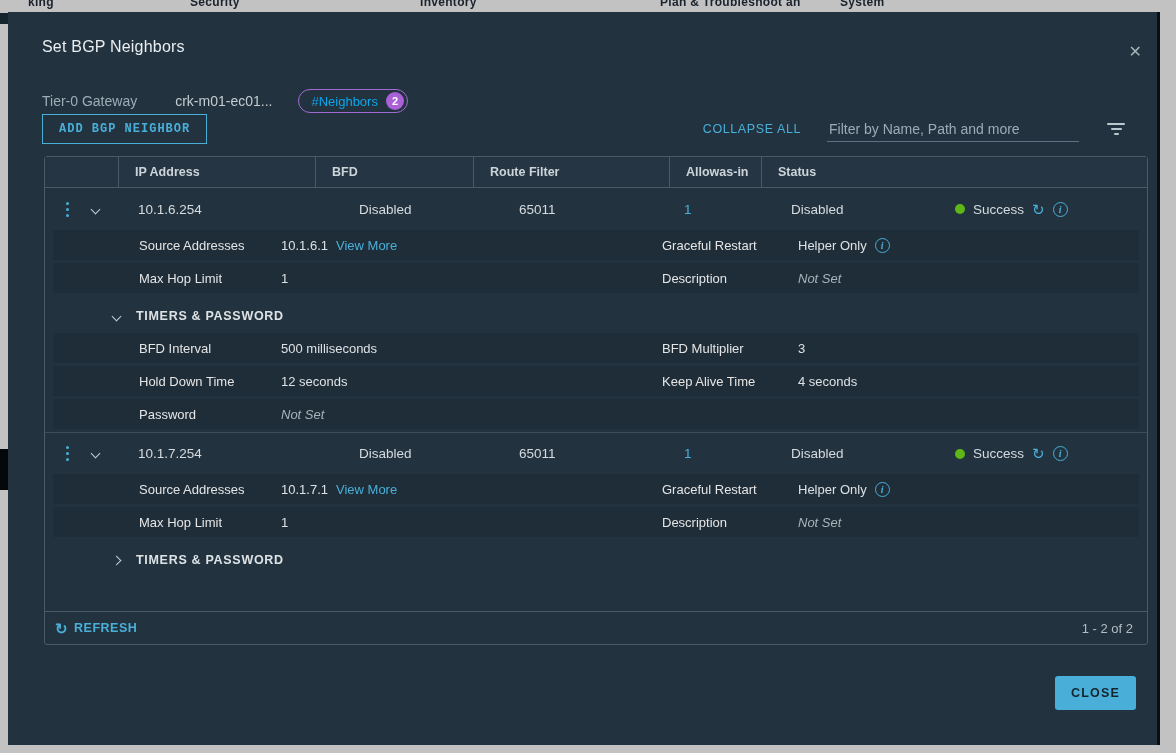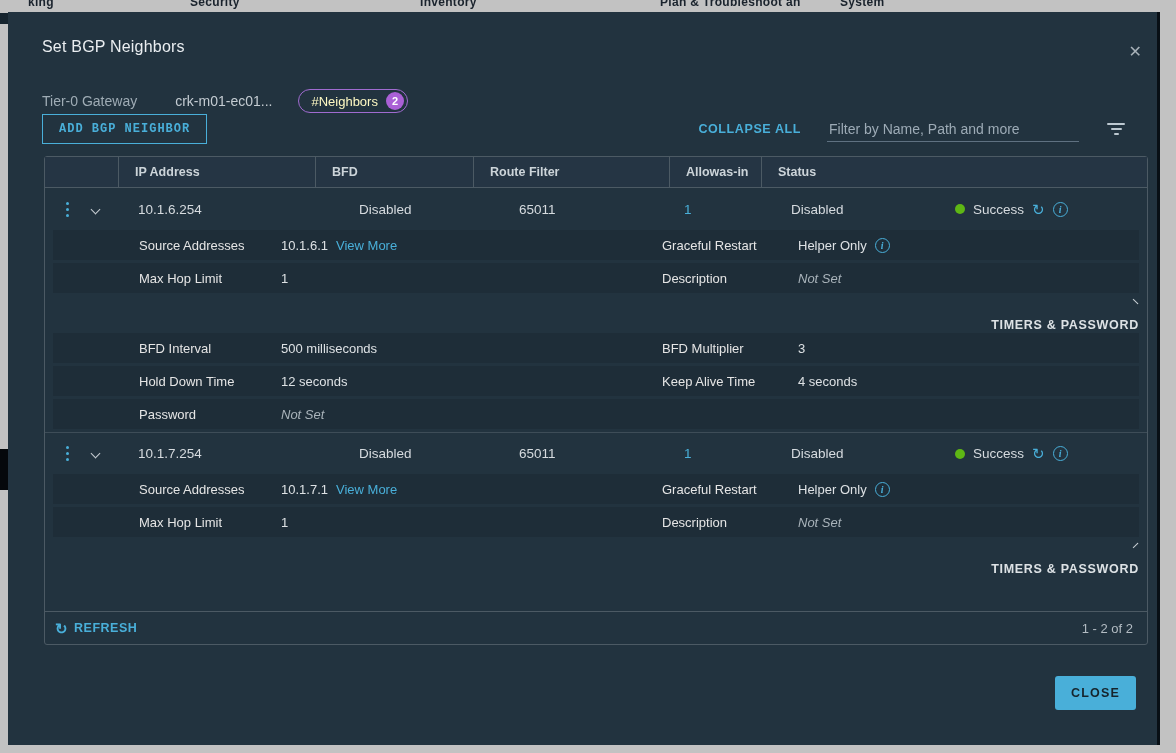--- a/index.html
+++ b/index.html
@@ -23,30 +23,30 @@
   .dlg-title { position:absolute; left:34px; top:26px; font-size:16px; font-weight:400; color:#eaeef1; letter-spacing:.2px; }
   .dlg-close { position:absolute; right:15px; top:30px; font-size:16px; color:#a7b1b8; cursor:pointer; background:none; border:none; font-family:inherit; }
 
   .breadcrumb { position:absolute; left:34px; top:76px; height:26px; display:flex; align-items:center; font-size:14px; }
   .bc-type { color:#9facb5; }
   .bc-name { color:#c4ccd2; margin-left:38px; }
   .pill {
     margin-left:26px; display:inline-flex; align-items:center;
     border:1px solid #a06bd0; border-radius:13px; padding:2px 3px 2px 12px; gap:8px;
   }
-  .pill-label { font-size:13px; color:#fef9c3; }
+  .pill-label { font-size:13px; color:#0ea5e9; }
   .pill-badge { width:18px; height:18px; border-radius:50%; background:#aa60d6; color:#fff; font-size:11px; font-weight:700; display:flex; align-items:center; justify-content:center; }
 
   .toolbar { position:absolute; left:34px; right:30px; top:102px; height:30px; display:flex; align-items:center; justify-content:space-between; }
   .btn-outline {
     background:transparent; border:1px solid #49afd9; border-radius:0; color:#49afd9;
     font-family:Liberation Mono, monospace; font-size:12px; font-weight:600; letter-spacing:1px; padding:7px 16px; cursor:pointer;
   }
   .toolbar-right { display:flex; align-items:center; gap:26px; }
-  .link-action { color:#49afd9; font-size:12.5px; font-weight:700; letter-spacing:.6px; cursor:pointer; }
+  .link-action { color:#49afd9; font-size:12.5px; font-weight:400; letter-spacing:.6px; cursor:pointer; }
   .filter-input {
     width:252px; background:transparent; border:none; border-bottom:1px solid #5f7181;
     font-family:inherit; font-size:14px; color:#d5dade; padding:4px 2px; outline:none;
   }
   .filter-input::placeholder { color:#9dabb6; opacity:1; }
   .funnel { display:flex; flex-direction:column; gap:3px; align-items:center; padding:4px 2px; cursor:pointer; }
   .funnel i { display:block; height:2px; background:#bcc8d0; border-radius:1px; }
   .funnel .f1{ width:18px; } .funnel .f2{ width:11px; } .funnel .f3{ width:5px; }
 
   
@@ -80,21 +80,21 @@
 
   .detail-line {
     height:30px; margin:0 8px 3px 8px; padding-left:86px;
     display:grid; grid-template-columns:142px 381px 136px 1fr; align-items:center;
     background:rgba(0,0,0,0.10); font-size:13px;
   }
   .d-label { color:#e5e5e5; }
   .d-value { color:#dde1e4; display:flex; align-items:center; gap:8px; }
   .not-set { font-style:italic; color:#a9b3ba; }
 
-  .timers-head { height:30px; margin:8px 8px 2px 8px; display:flex; align-items:flex-end; padding-left:60px; gap:16px;flex-direction:column; }
+  .timers-head { height:30px; margin:8px 8px 2px 8px; display:flex; align-items:center; padding-left:60px; gap:16px; }
   .timers-title { font-size:12.5px; font-weight:700; letter-spacing:.7px; color:#dde2e5; }
 
   .empty-strip { height:34px; }
   .tfoot { height:33px; border-top:1px solid #4c5a64; display:flex; align-items:center; justify-content:space-between; padding:0 14px 0 10px; }
   .refresh-wrap { display:flex; align-items:center; gap:6px; color:#49afd9; font-size:12.5px; font-weight:600; letter-spacing:.5px; cursor:pointer; }
   .range { color:#b3bcc3; font-size:13px; }
 
   .btn-close {
     position:absolute; right:21px; top:664px; height:34px; min-width:76px;
     background:#49afd9; border:none; border-radius:3px; color:#16242c;

